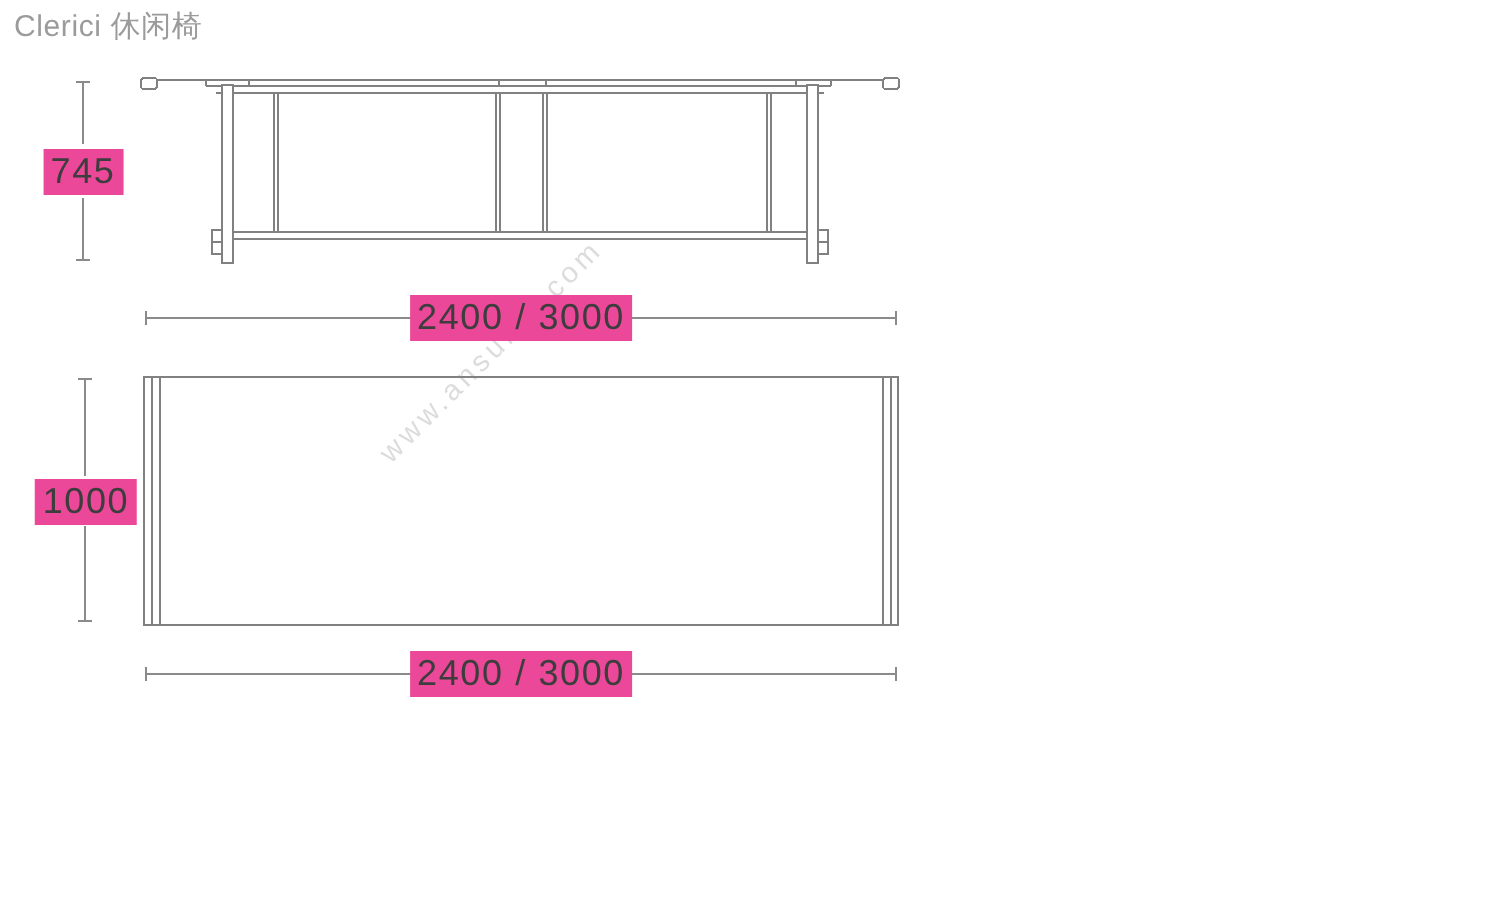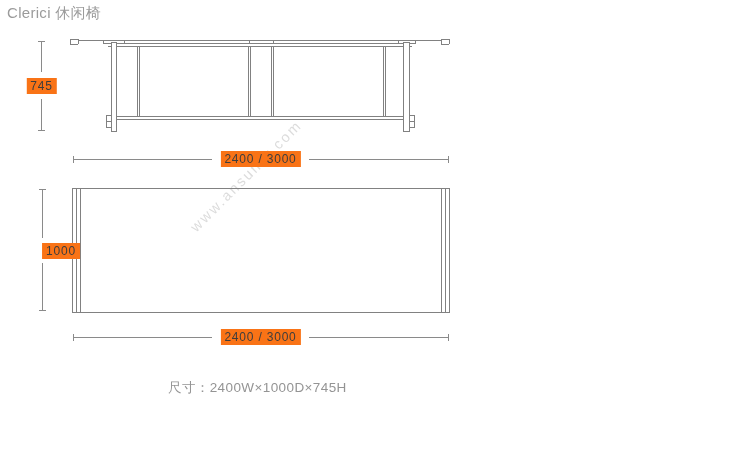--- a/index.html
+++ b/index.html
@@ -11,21 +11,21 @@
     position:absolute;left:7px;top:4px;font-size:15px;color:#9b9b9b;letter-spacing:.3px;
   }
   .watermark{
     position:absolute;left:246px;top:176px;
     transform:translate(-50%,-50%) rotate(-45deg);
     font-size:14.5px;letter-spacing:2.2px;color:#dcdcdc;white-space:nowrap;z-index:1;
   }
   svg.linework{position:absolute;left:0;top:0;z-index:2;}
   .dim-label{
     position:absolute;transform:translate(-50%,-50%);
-    color:#3d3d3d;font-size:12px;letter-spacing:.8px;background:#f97316;
+    color:#3d3d3d;font-size:18px;letter-spacing:.8px;background:#ec4899;
     padding:1px 4px;white-space:nowrap;z-index:3;
   }
   .info-line{
     position:absolute;color:#949494;font-size:13.5px;letter-spacing:.4px;white-space:nowrap;z-index:3;
   }
   .model-line{left:182px;top:356px;}
   .size-line1{left:168px;top:379px;}
   .size-line2{left:199px;top:400px;}
 </style>
 </head>
@@ -102,19 +102,18 @@
       <line x1="309" y1="337" x2="448" y2="337"></line>
       <line x1="73" y1="333.5" x2="73" y2="340.5"></line>
       <line x1="448" y1="333.5" x2="448" y2="340.5"></line>
     </g>
   </svg>
 
   <div class="dim-label" style="left:41.5px;top:85.5px;">745</div>
 
   <div class="dim-label" style="left:260.5px;top:158.5px;">2400 / 3000</div>
 
-  <div class="dim-label" style="left:43px;top:250.5px;margin-left:18px;">1000</div>
+  <div class="dim-label" style="left:43px;top:250.5px;">1000</div>
 
   <div class="dim-label" style="left:260.5px;top:337px;">2400 / 3000</div>
 
-  <div class="info-line size-line1">尺寸：2400W×1000D×745H</div>
 
 </div>
 
 </body></html>

